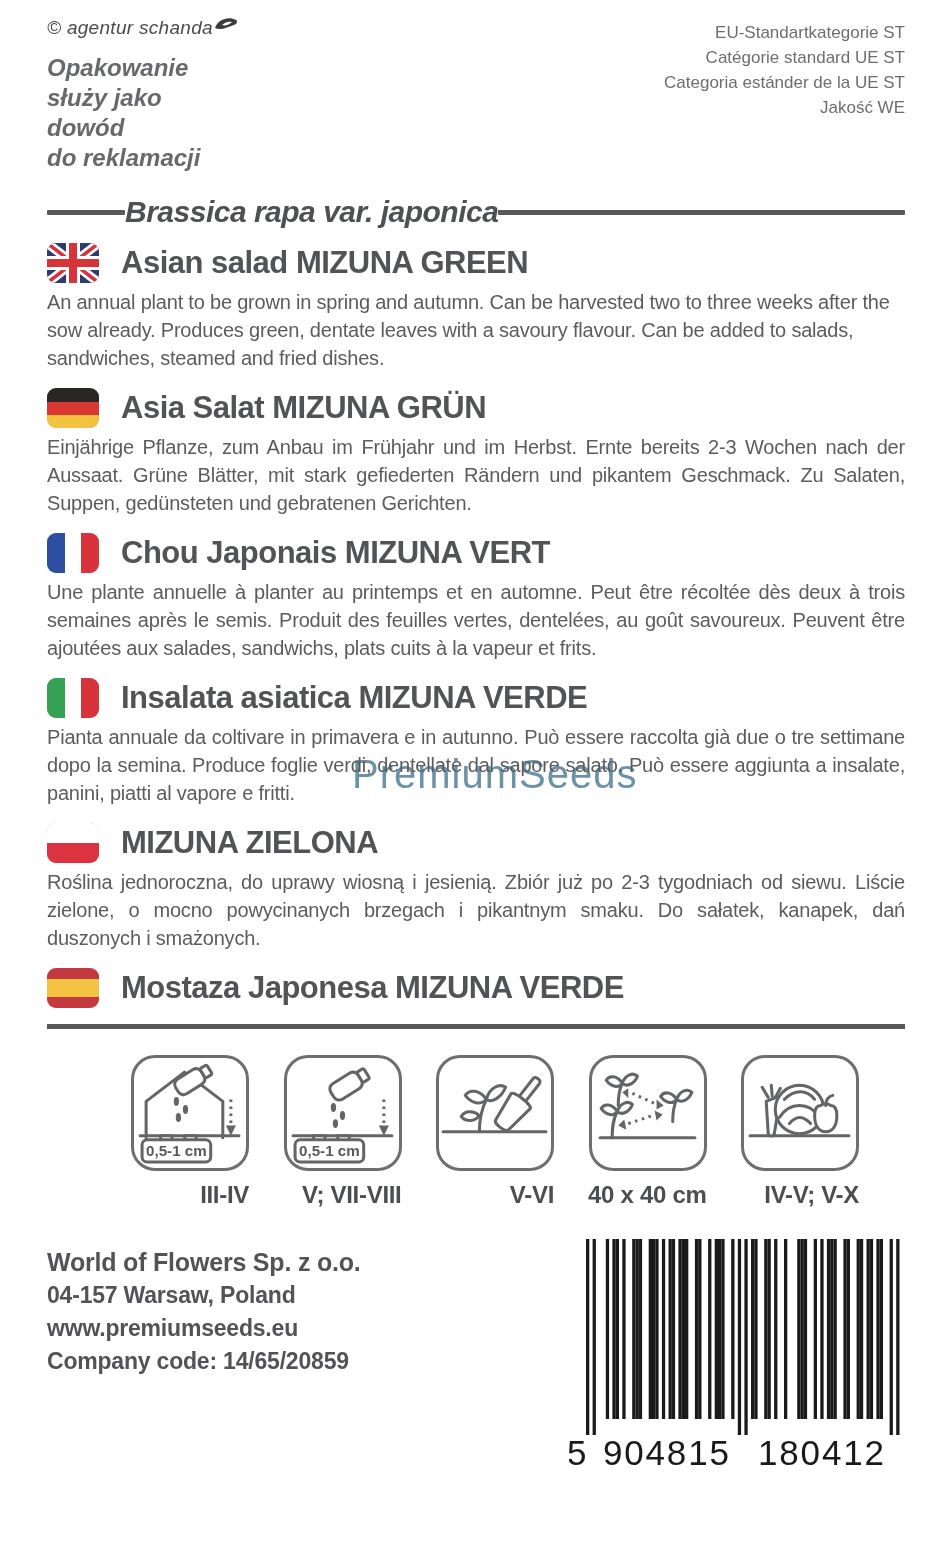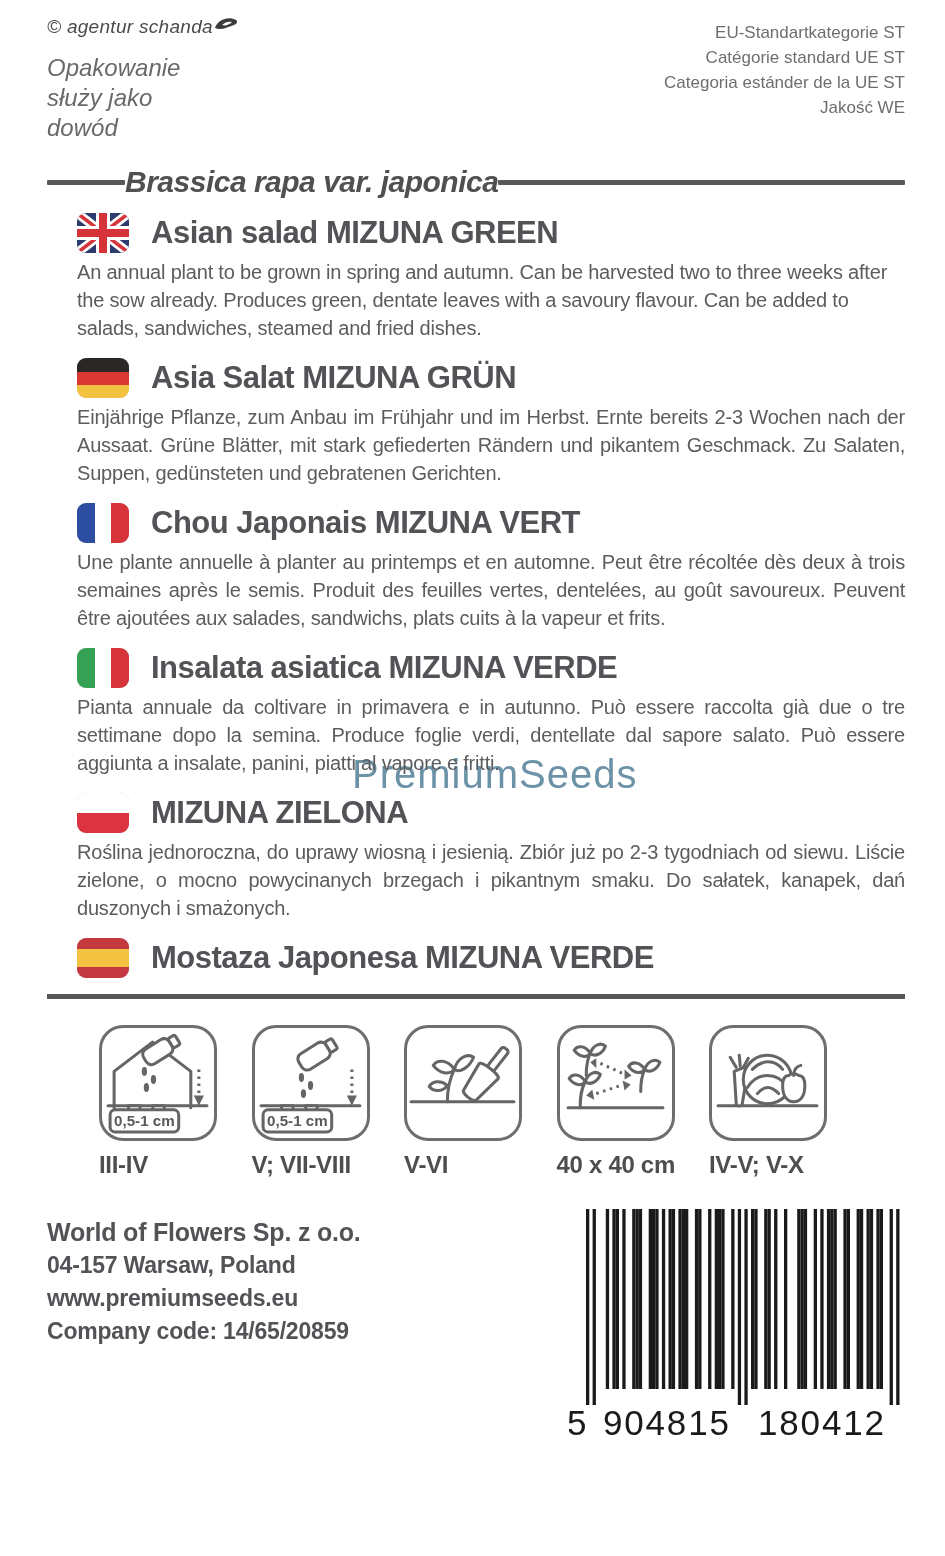--- a/index.html
+++ b/index.html
@@ -9,43 +9,43 @@
     background:#ffffff;
     overflow:hidden;
     font-family:"Liberation Sans",sans-serif;
     color:#58595b;
     box-sizing:border-box;
     padding:16px 40px 0 47px;
   }
   
   .header{display:flex;justify-content:space-between;margin-bottom:22px;}
   .header-left{width:430px;}
-  .copyright-row{display:flex;align-items:flex-start;gap:0;font-style:italic;font-size:19px;color:#4a4b4d;letter-spacing:.3px;margin-bottom:14px;}
-  .packaging-note div{font-style:italic;font-size:24px;line-height:30px;color:#68696b;}
+  .copyright-row{display:flex;align-items:center;gap:0;font-style:italic;font-size:19px;color:#4a4b4d;letter-spacing:.3px;margin-bottom:14px;}
+  .packaging-note div{font-style:italic;font-size:24px;line-height:30px;color:#68696b;font-weight:bold;}
   .header-right{text-align:right;font-size:17px;line-height:25px;color:#6d6e70;padding-top:4px;}
   
   .title-row{display:flex;align-items:center;margin-bottom:14px;}
   .rule{height:5px;background:#57585a;border-radius:1px;}
   .rule.short{width:78px;}
   .rule.long{flex:1;}
   .botanical{font-size:30px;font-weight:bold;font-style:italic;color:#4f5052;letter-spacing:-.5px;white-space:nowrap;}
   
-  .section{margin-bottom:16px;position:relative;z-index:1;margin-left:30px;}
+  .section{margin-bottom:16px;position:relative;z-index:1;}
   .section-head{display:flex;align-items:center;gap:22px;margin-bottom:5px;}
   .flag{width:52px;height:40px;border-radius:9px;overflow:hidden;box-shadow:0 0 0 1px rgba(120,120,120,.45) inset;flex:none;}
   .flag svg{display:block;width:52px;height:40px;}
   .section-title{font-size:31px;font-weight:bold;color:#525356;letter-spacing:-.5px;white-space:nowrap;}
   .section-body{font-size:20px;line-height:28px;color:#5b5c5e;text-align:justify;letter-spacing:-.2px;}
   .section-body.left{text-align:left;}
   
   .watermark{position:absolute;left:352px;top:752px;font-size:40px;color:#0c4a6e;opacity:.6;letter-spacing:1px;z-index:0;pointer-events:none;}
   
   .divider{height:5px;background:#57585a;margin:10px 0 26px 0;}
   .icons-row{display:flex;justify-content:space-between;padding:0 46px 0 52px;}
-  .icon-col{display:flex;flex-direction:column;align-items:flex-start;width:150px;}
+  .icon-col{display:flex;flex-direction:column;align-items:flex-end;width:150px;}
   .icon-box{width:118px;height:116px;border:3.5px solid #6d6e70;border-radius:24px;box-sizing:border-box;background:#fff;}
   .icon-box svg{display:block;width:111px;height:109px;}
   .icon-label{margin-top:10px;font-size:24px;font-weight:bold;color:#4d4e50;letter-spacing:-.3px;white-space:nowrap;}
   
   .footer{display:flex;justify-content:space-between;margin-top:30px;}
   .address{padding-top:6px;font-weight:bold;color:#525356;}
   .address .company{font-size:25px;line-height:34px;}
   .address div{font-size:23px;line-height:33px;letter-spacing:-.2px;}
   .barcode-wrap{width:334px;margin-right:2px;}
   .barcode-wrap svg{display:block;}
@@ -70,20 +70,21 @@
           <svg width="26" height="18" viewBox="0 0 26 18">
             <path d="M2,12 C5,3 16,0 23,4 C25,5 24,8 21,9 C15,11 8,15 2,12 Z M10,9 C13,6 17,5 20,6" fill="#3c3c3c"></path>
             <path d="M9,9 C12,6 16,5 19,6 C16,9 12,10 9,9 Z" fill="#fff"></path>
           </svg>
         </span>
       </div>
       <div class="packaging-note">
         <div>Opakowanie</div>
         <div>służy jako</div>
         <div>dowód</div>
+        <div>do reklamacji</div>
       </div>
     </div>
     <div class="header-right">
       <div>EU-Standartkategorie ST</div>
       <div>Catégorie standard UE ST</div>
       <div>Categoria estánder de la UE ST</div>
       <div>Jakość WE</div>
     </div>
   </div>
 

